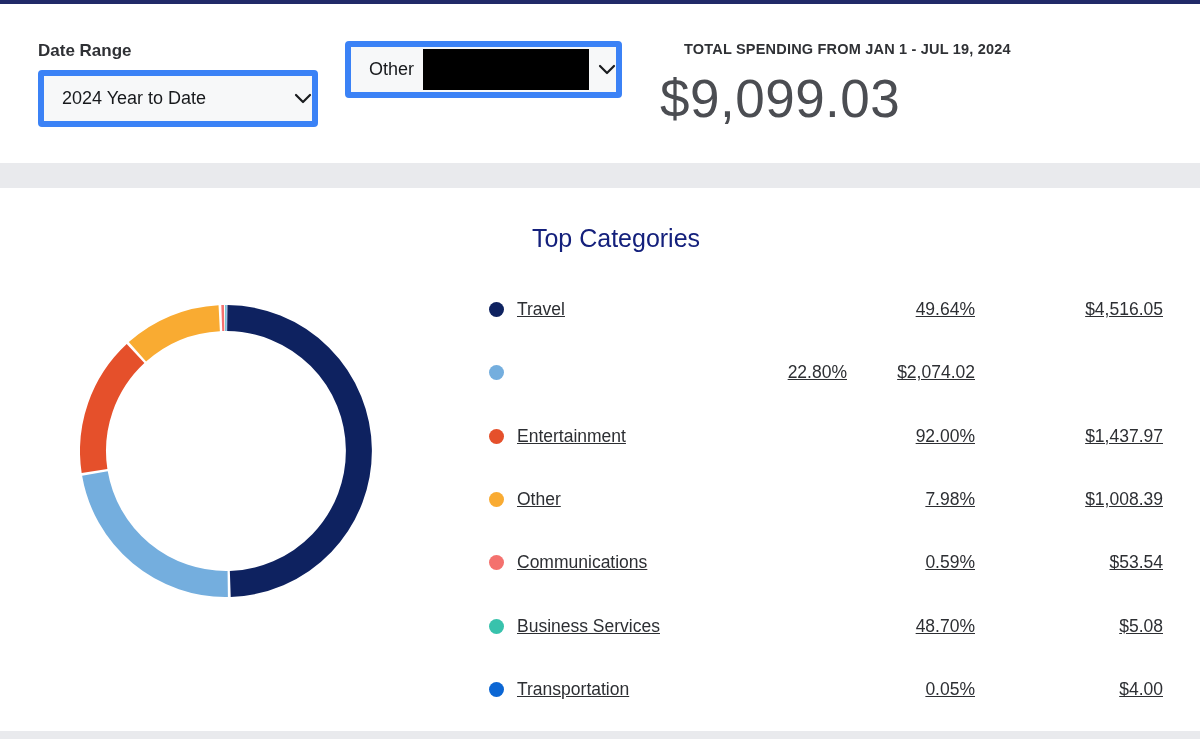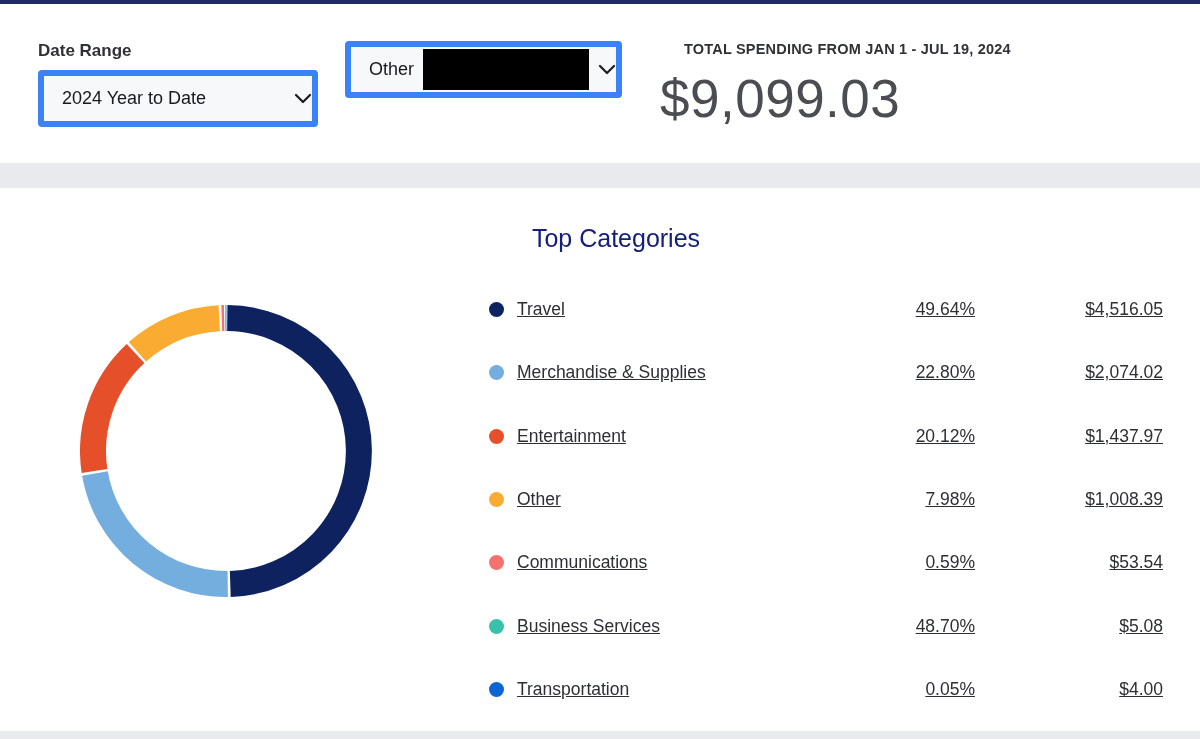--- a/index.html
+++ b/index.html
@@ -117,28 +117,27 @@
 
   <div class="legend">
     <div class="legend-row">
       <span class="legend-dot" style="background: rgb(14, 34, 96);"></span>
       <span class="legend-label">Travel</span>
       <span class="legend-pct">49.64%</span>
       <span class="legend-amt">$4,516.05</span>
     </div>
     <div class="legend-row">
       <span class="legend-dot" style="background: rgb(116, 174, 222);"></span>
-      <span class="legend-label">Merchandise &amp; Supplies</span>
       <span class="legend-pct">22.80%</span>
       <span class="legend-amt">$2,074.02</span>
     </div>
     <div class="legend-row">
       <span class="legend-dot" style="background: rgb(229, 80, 43);"></span>
       <span class="legend-label">Entertainment</span>
-      <span class="legend-pct">20.12%</span>
+      <span class="legend-pct">92.00%</span>
       <span class="legend-amt">$1,437.97</span>
     </div>
     <div class="legend-row">
       <span class="legend-dot" style="background: rgb(249, 171, 50);"></span>
       <span class="legend-label">Other</span>
       <span class="legend-pct">7.98%</span>
       <span class="legend-amt">$1,008.39</span>
     </div>
     <div class="legend-row">
       <span class="legend-dot" style="background: rgb(244, 113, 110);"></span>

